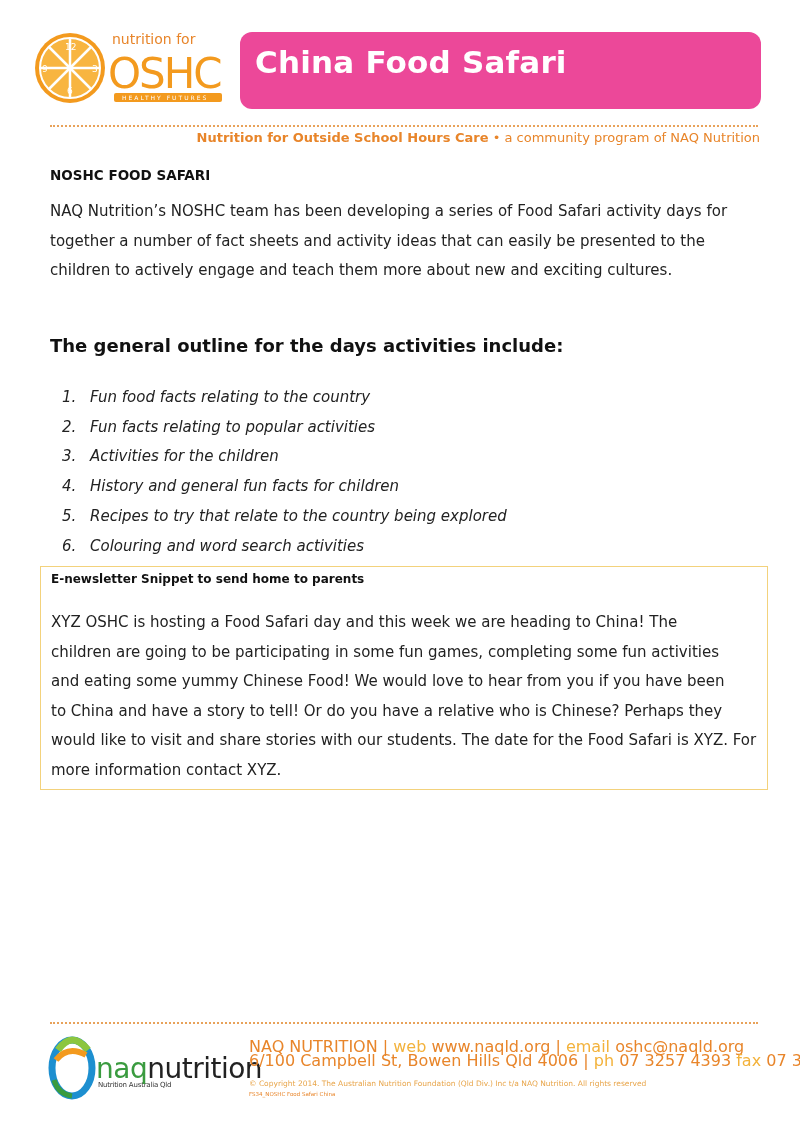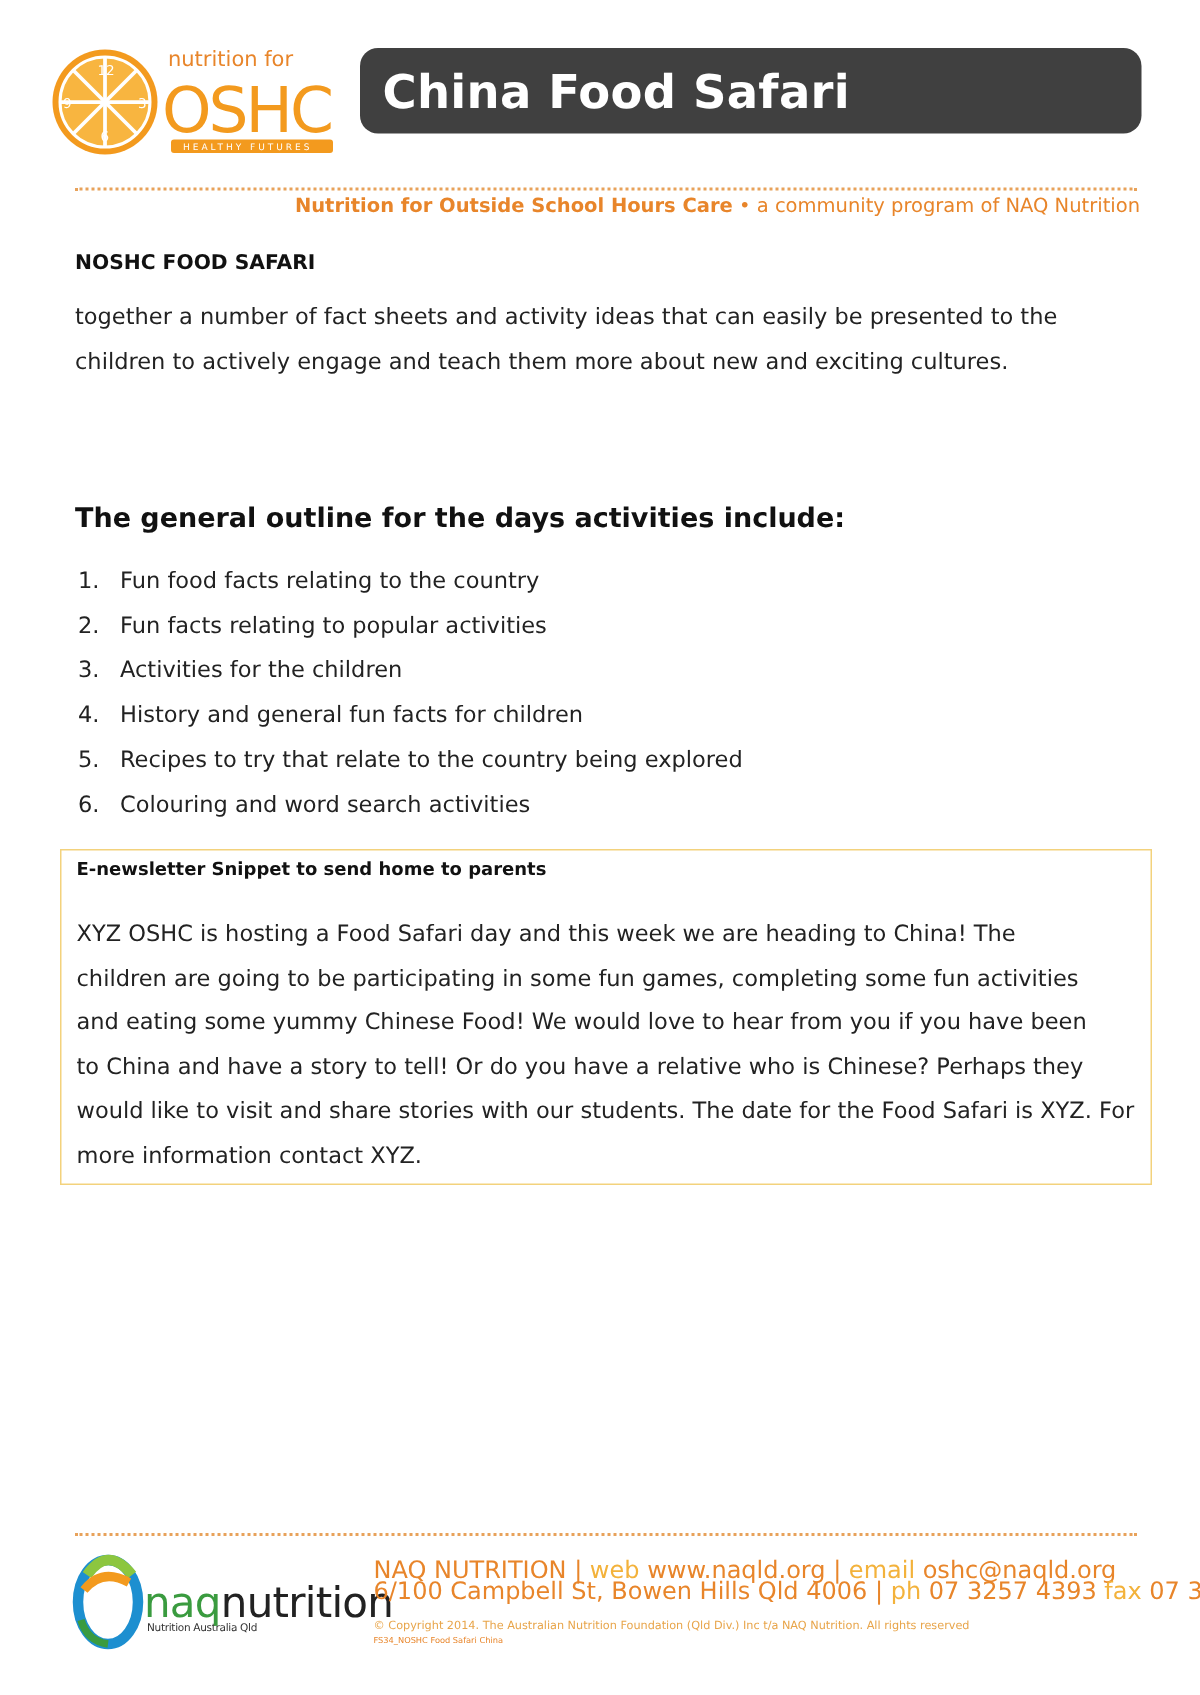--- a/index.html
+++ b/index.html
@@ -2,42 +2,42 @@
 <html><head>
 <meta charset="utf-8">
 <style>
   html, body { margin: 0; padding: 0; }
   body {
     width: 800px; height: 1130px; background: #ffffff; position: relative; overflow: hidden;
     font-family: "DejaVu Sans", "Liberation Sans", sans-serif; color: #1a1a1a;
   }
   .logo-oshc { position: absolute; left: 32px; top: 30px; width: 200px; height: 80px; }
   .title-bar {
-    position: absolute; left: 240px; top: 32px; width: 521px; height: 57px;
-    background: #404040; border-radius: 12px;
+    position: absolute; left: 240px; top: 32px; width: 521px; height: 77px;
+    background: #ec4899; border-radius: 12px;
   }
   .title-bar .title {
     position: absolute; left: 15px; top: 12px; color: #ffffff; font-weight: bold;
     font-size: 31px; letter-spacing: 0.2px;
   }
   .dotted-rule {
     position: absolute; left: 50px; width: 708px; height: 0;
     border-top: 2px dotted #e8a25a;
   }
   .tagline {
     position: absolute; right: 40px; top: 130px; font-size: 13px; color: #e8852a; white-space: nowrap;
   }
   .tagline .b { font-weight: bold; }
   .heading1 { position: absolute; left: 50px; top: 167px; font-size: 13.5px; font-weight: bold; color: #111; }
   .intro {
     position: absolute; left: 50px; top: 197px; width: 720px; font-size: 15px; line-height: 29.5px; color: #222;
   }
   .intro span { display: block; white-space: nowrap; }
   .heading2 { position: absolute; left: 50px; top: 335px; font-size: 18px; font-weight: bold; color: #111; }
-  .outline { position: absolute; left: 50px; top: 373px; list-style: none; margin: 0; padding: 0; }
+  .outline { position: absolute; left: 50px; top: 373px; list-style: none; margin: 10px; padding: 0; font-style: italic; }
   .outline li { font-size: 15px; line-height: 29.7px; color: #222; white-space: nowrap; }
   .outline .num { display: inline-block; width: 28px; padding-left: 2px; }
   .snippet {
     position: absolute; left: 40px; top: 566px; width: 728px; height: 224px;
     border: 1px solid #f3d27c; box-sizing: border-box;
   }
   .snippet .shead { position: absolute; left: 10px; top: 5px; font-size: 12px; font-weight: bold; color: #111; white-space: nowrap; }
   .snippet .sbody { position: absolute; left: 10px; top: 41px; font-size: 15px; line-height: 29.6px; color: #222; }
   .snippet .sbody span { display: block; white-space: nowrap; }
   .naq-logo { position: absolute; left: 48px; top: 1030px; width: 195px; height: 70px; }
@@ -83,20 +83,21 @@
 
 <div class="tagline">
   <span class="b">Nutrition for Outside School Hours Care</span>
   <span>•</span>
   <span>a community program of NAQ Nutrition</span>
 </div>
 
 <div class="heading1">NOSHC FOOD SAFARI</div>
 
 <div class="intro">
+  <span>NAQ Nutrition’s NOSHC team has been developing a series of Food Safari activity days for</span>
   <span>together a number of fact sheets and activity ideas that can easily be presented to the</span>
   <span>children to actively engage and teach them more about new and exciting cultures.</span>
 </div>
 
 <div class="heading2">The general outline for the days activities include:</div>
 
 <ol class="outline">
   <li><span class="num">1.</span><span>Fun food facts relating to the country</span></li>
   <li><span class="num">2.</span><span>Fun facts relating to popular activities</span></li>
   <li><span class="num">3.</span><span>Activities for the children</span></li>

